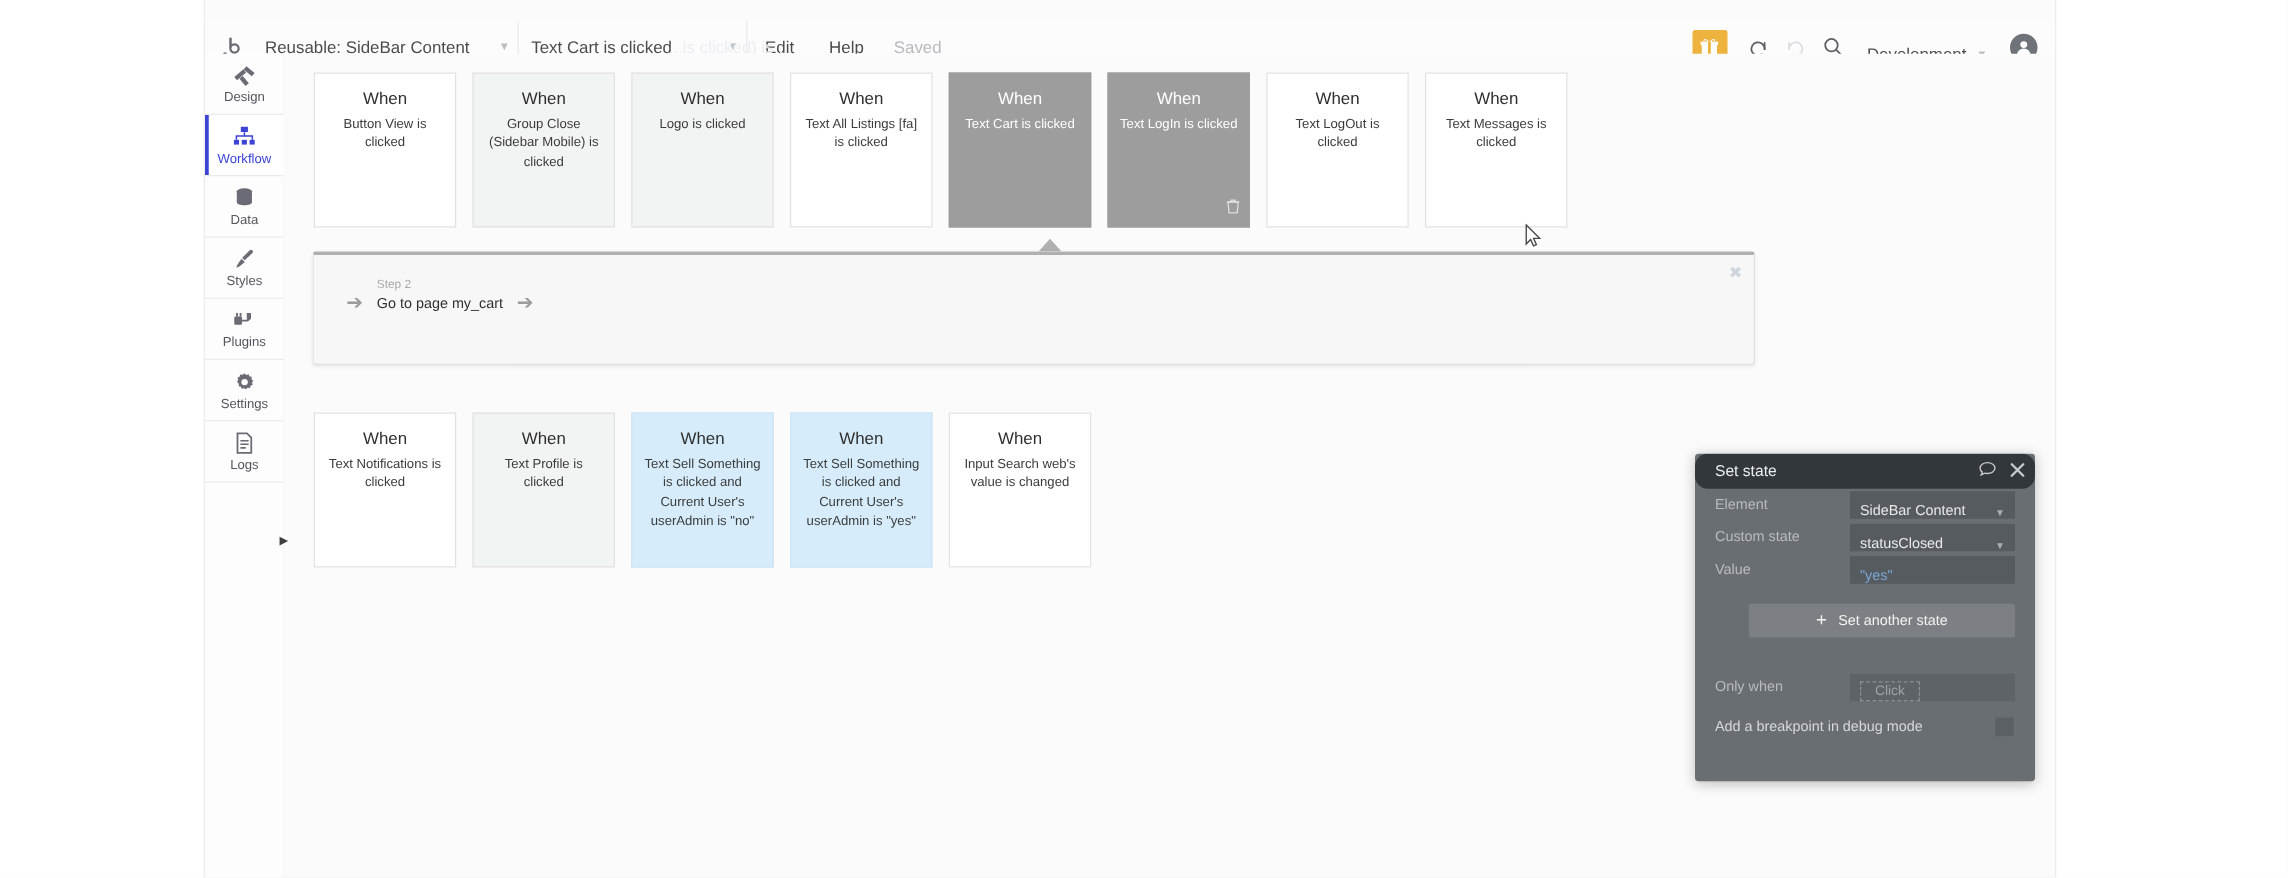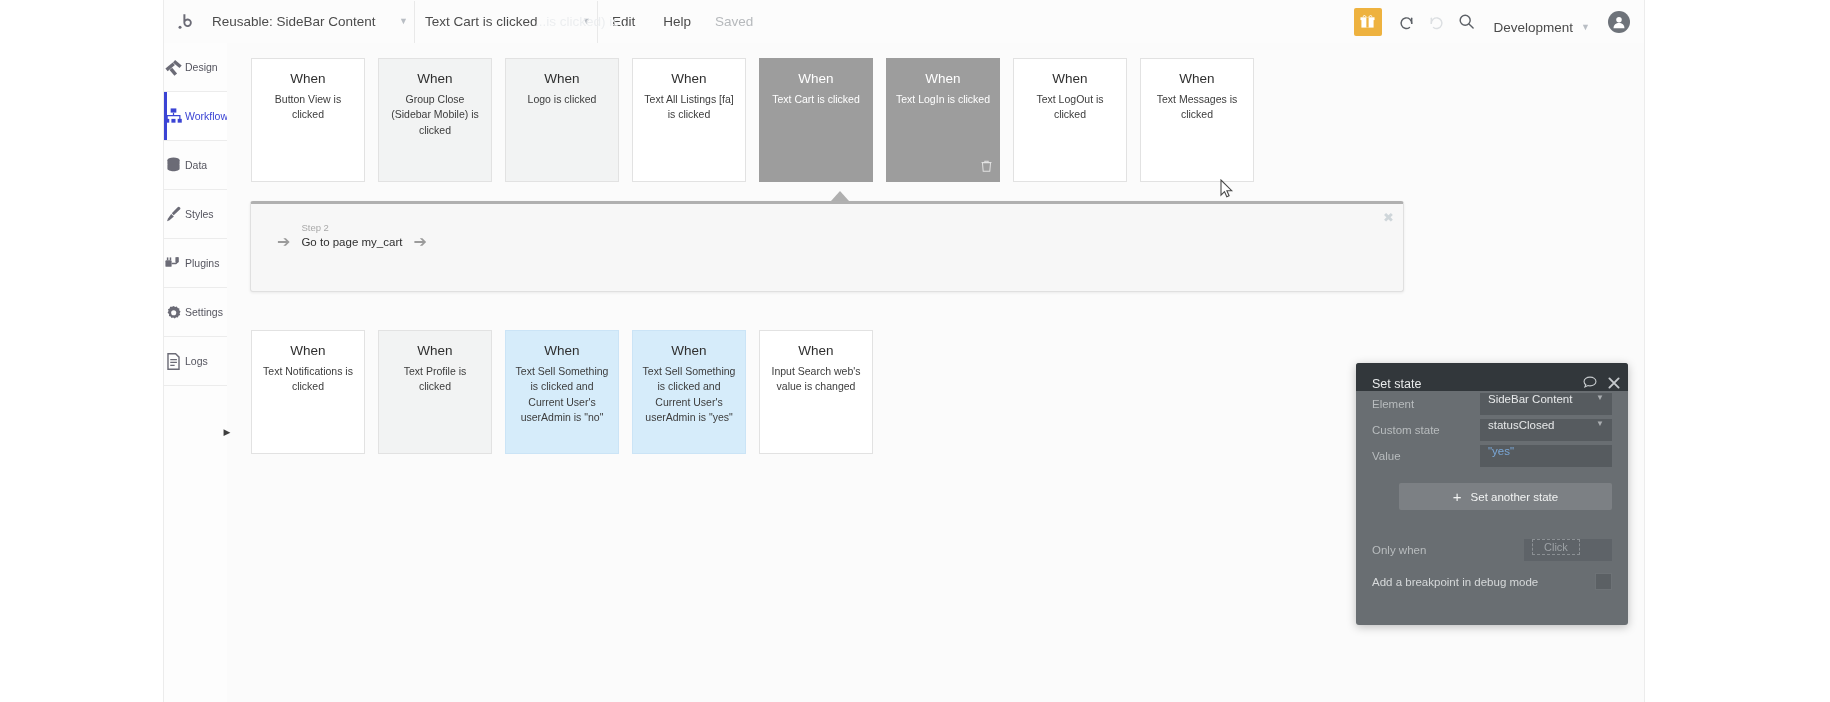--- a/index.html
+++ b/index.html
@@ -16,21 +16,21 @@
     position:absolute;left:164px;top:0;width:1480px;height:702px;
     background:#fbfbfb;
     box-shadow:0 0 0 1px #ececec;
   }
   .side-blank{position:absolute;top:0;height:702px;width:164px;background:#fff;}
   .side-blank.left{left:0;}
   .side-blank.right{left:1644px;width:186px;}
 
   
   #topbar{
-    position:absolute;left:0;top:0;width:1480px;height:43px;
+    position:absolute;left:0;top:16px;width:1480px;height:43px;
     background:#fcfcfc;border-bottom:1px solid #3b82f6;
     display:flex;align-items:center;
   }
   .logo{
     width:34px;height:43px;display:flex;align-items:center;justify-content:center;
     margin-left:4px;
   }
   .logo svg{display:block;}
   .tb-select{
     height:42px;display:flex;align-items:center;
@@ -73,21 +73,21 @@
     margin:0 14px 0 12px;display:flex;align-items:center;justify-content:center;
   }
 
   
   #rail{
     position:absolute;left:0;top:43px;width:63px;height:659px;
     background:#fdfdfd;border-right:1px solid #e4e4e4;
   }
   .rail-item{
     height:48px;border-bottom:1px solid #ececec;
-    display:flex;flex-direction:row;align-items:center;justify-content:flex-start;
+    display:flex;flex-direction:column;align-items:center;justify-content:center;
     cursor:pointer;position:relative;gap:2px;
   }
   .rail-item .ri-ico{color:#6b6b76;display:flex;align-items:center;justify-content:center;height:20px;}
   .rail-item .ri-lbl{font-size:10.5px;color:#55555f;line-height:1;}
   .rail-item.active{background:#fff;}
   .rail-item.active .ri-ico,.rail-item.active .ri-lbl{color:#3b44d4;}
   .rail-item.active:before{
     content:"";position:absolute;left:0;top:0;bottom:0;width:3px;background:#3b44d4;
   }
   #rail-collapse{
@@ -158,41 +158,42 @@
   }
 
   
   #panel{
     position:absolute;left:1129px;top:320px;width:272px;height:262px;
     background:#696e72;border-radius:3px;
     box-shadow:0 2px 10px rgba(0,0,0,.25);
     font-size:11.5px;overflow:hidden;
   }
   #panel-head{
-    height:28px;background:#32373b;display:flex;align-items:flex-end;
+    height:28px;background:#32373b;display:flex;align-items:center;
     padding:0 8px 0 16px;
+    border-radius:10px;
   }
   #panel-head .ttl{font-size:12.5px;color:#e9ebec;}
   #panel-head .hico{margin-left:auto;color:#c6cacd;display:flex;align-items:center;gap:11px;cursor:pointer;}
   .prow{display:flex;align-items:center;height:26px;margin:0 16px;}
   .prow:first-of-type{margin-top:14px;}
   .prow .plabel{width:108px;color:#b8bcbe;font-size:11.5px;}
   .pfield{
-    flex:1;height:22px;background:#565b5f;display:flex;align-items:flex-start;
+    flex:1;height:22px;background:#565b5f;display:flex;align-items:flex-end;
     padding:0 8px;color:#e7e9ea;font-size:11.5px;
   }
   .pfield .fcaret{margin-left:auto;color:#a9adb0;font-size:8px;}
   .pfield.val{color:#7aa7d6;}
   #set-another{
     margin:14px 16px 0 43px;height:27px;background:#7c8084;
     display:flex;align-items:center;justify-content:center;gap:9px;
     color:#f2f3f3;font-size:11.5px;cursor:pointer;border-radius:2px;
   }
   #set-another .plus{font-size:15px;line-height:1;}
-  .prow.onlywhen{margin-top:27px;gap:44px;}
+  .prow.onlywhen{margin-top:27px;}
   .pfield.dashed{
     background:#5e6368;color:#9da2a6;
   }
   .pfield.dashed .ph{border:1px dashed #8b9094;padding:1px 11px;font-size:11px;}
   #breakpoint{
     display:flex;align-items:center;margin:10px 16px 0;color:#d6d9da;font-size:11.5px;
   }
   #breakpoint .cb{
     margin-left:auto;width:15px;height:15px;background:#5b6064;border:1px solid #6d7276;
     cursor:pointer;

